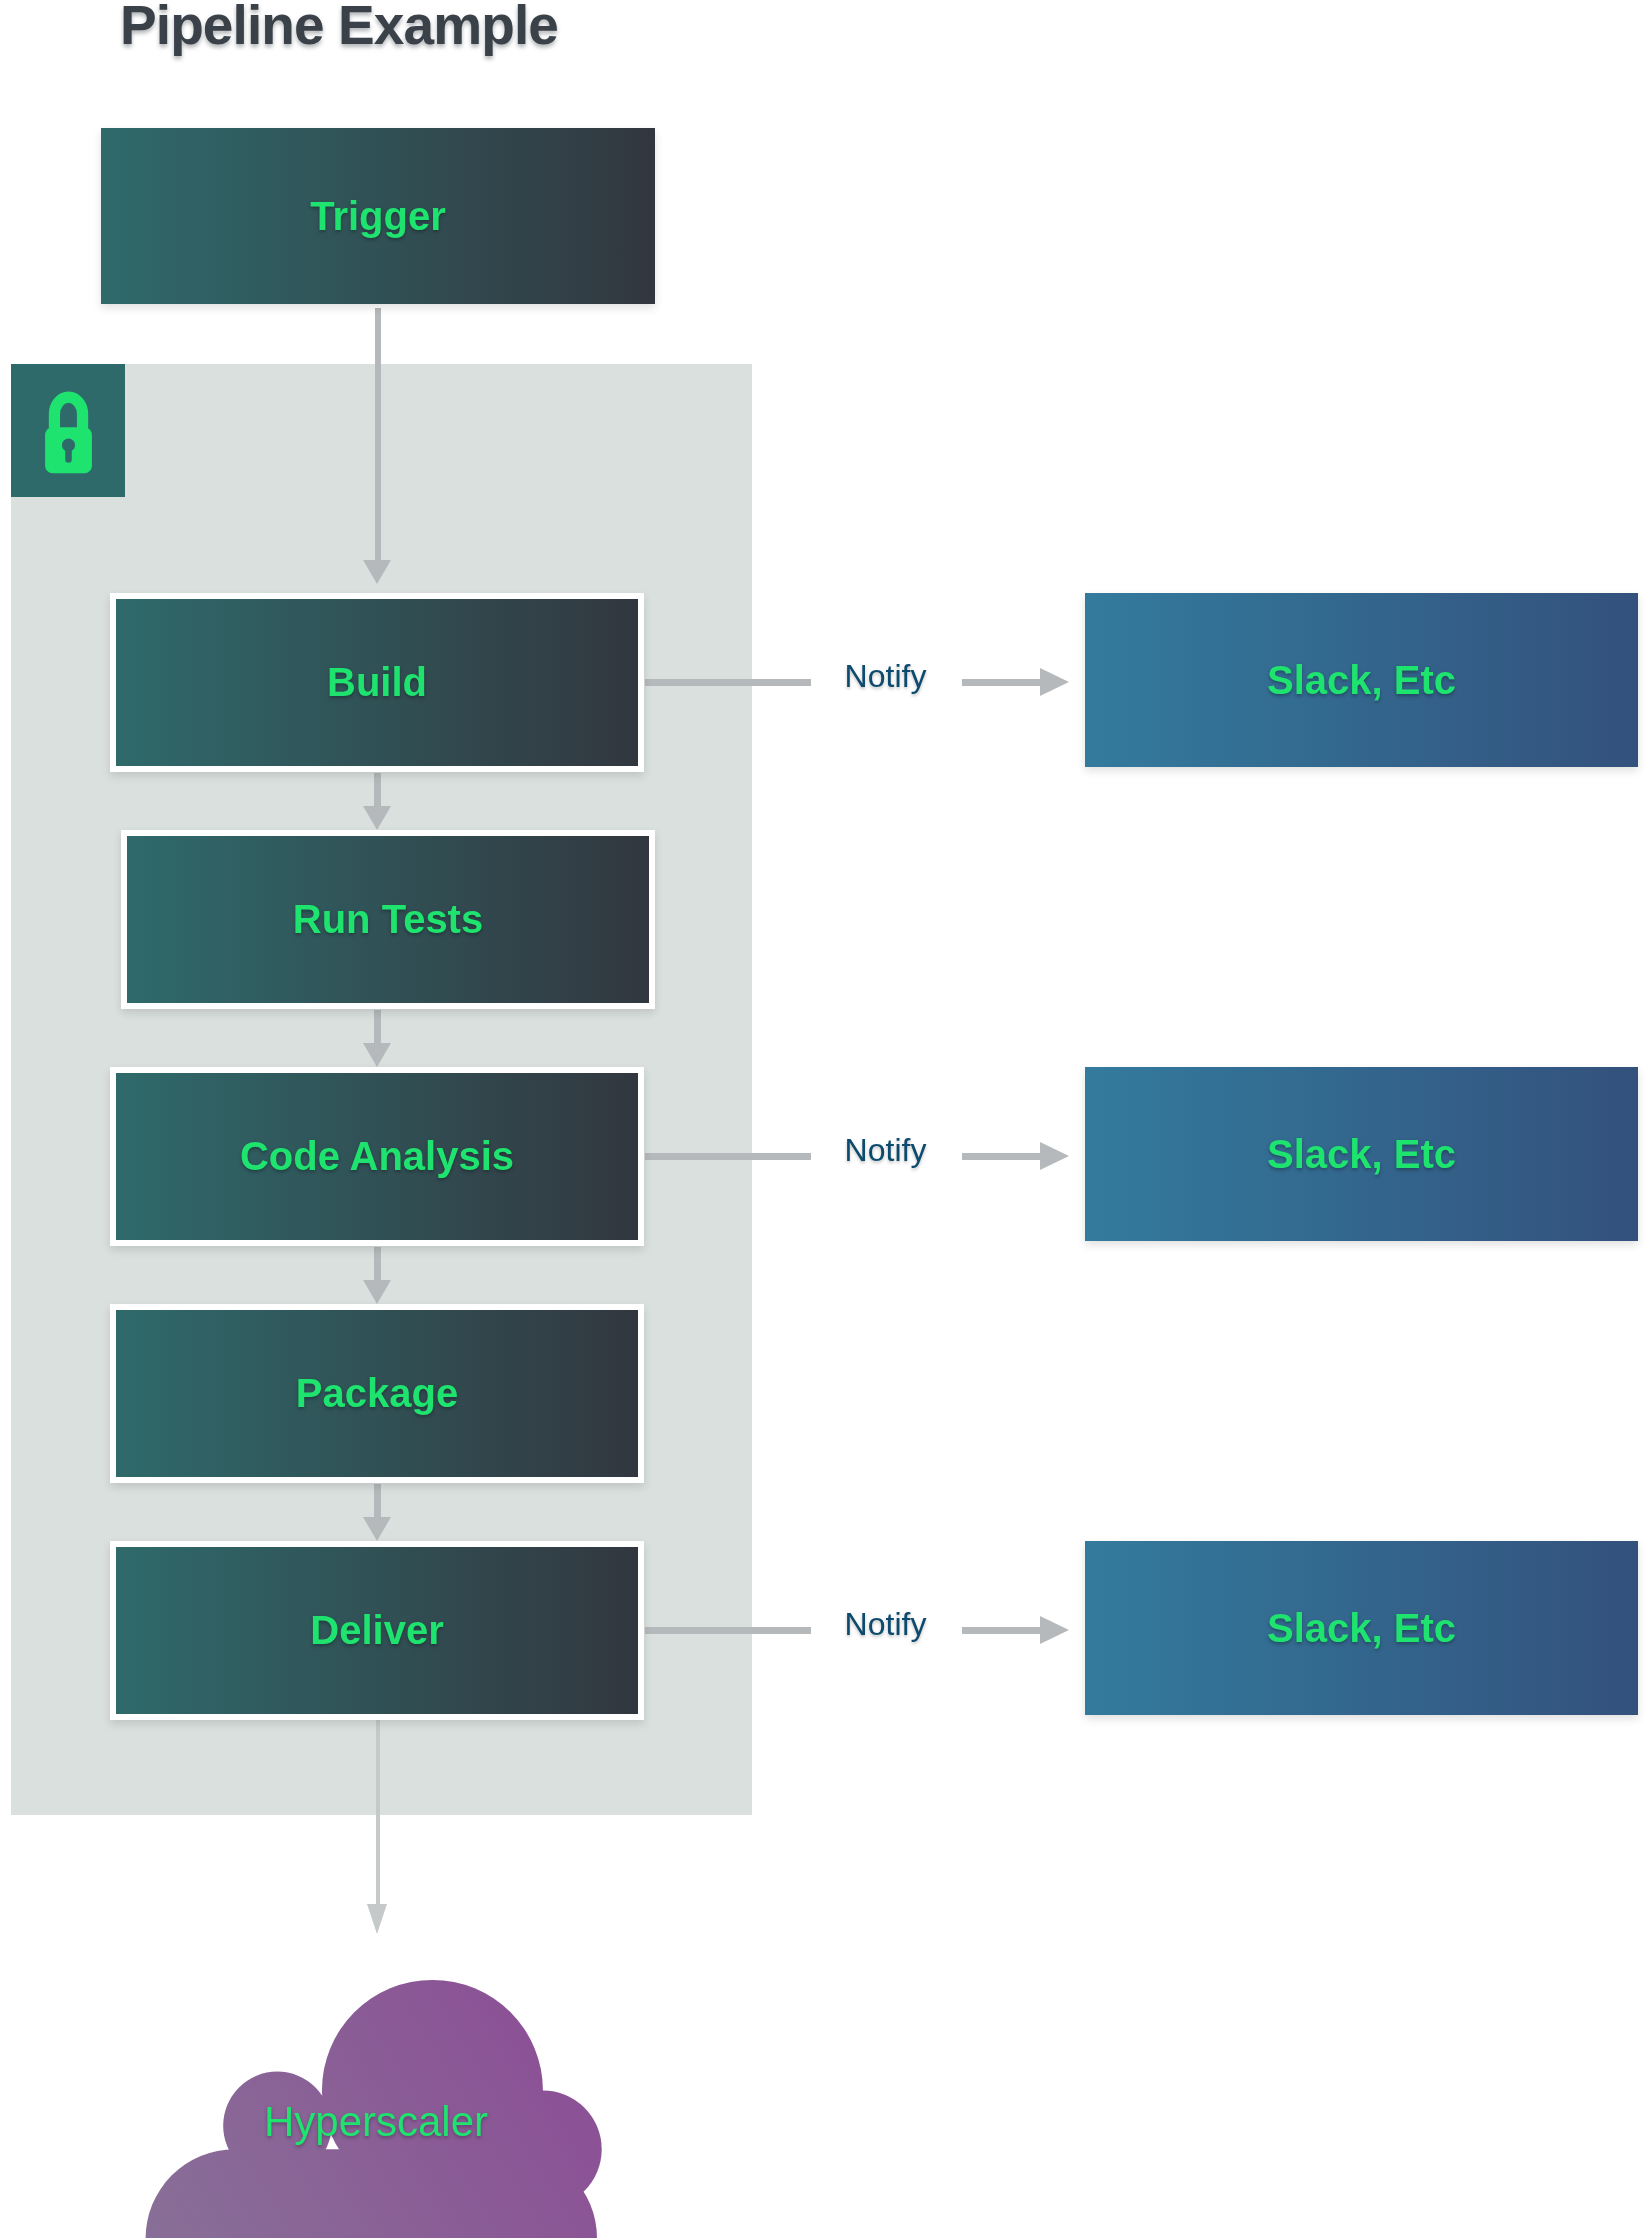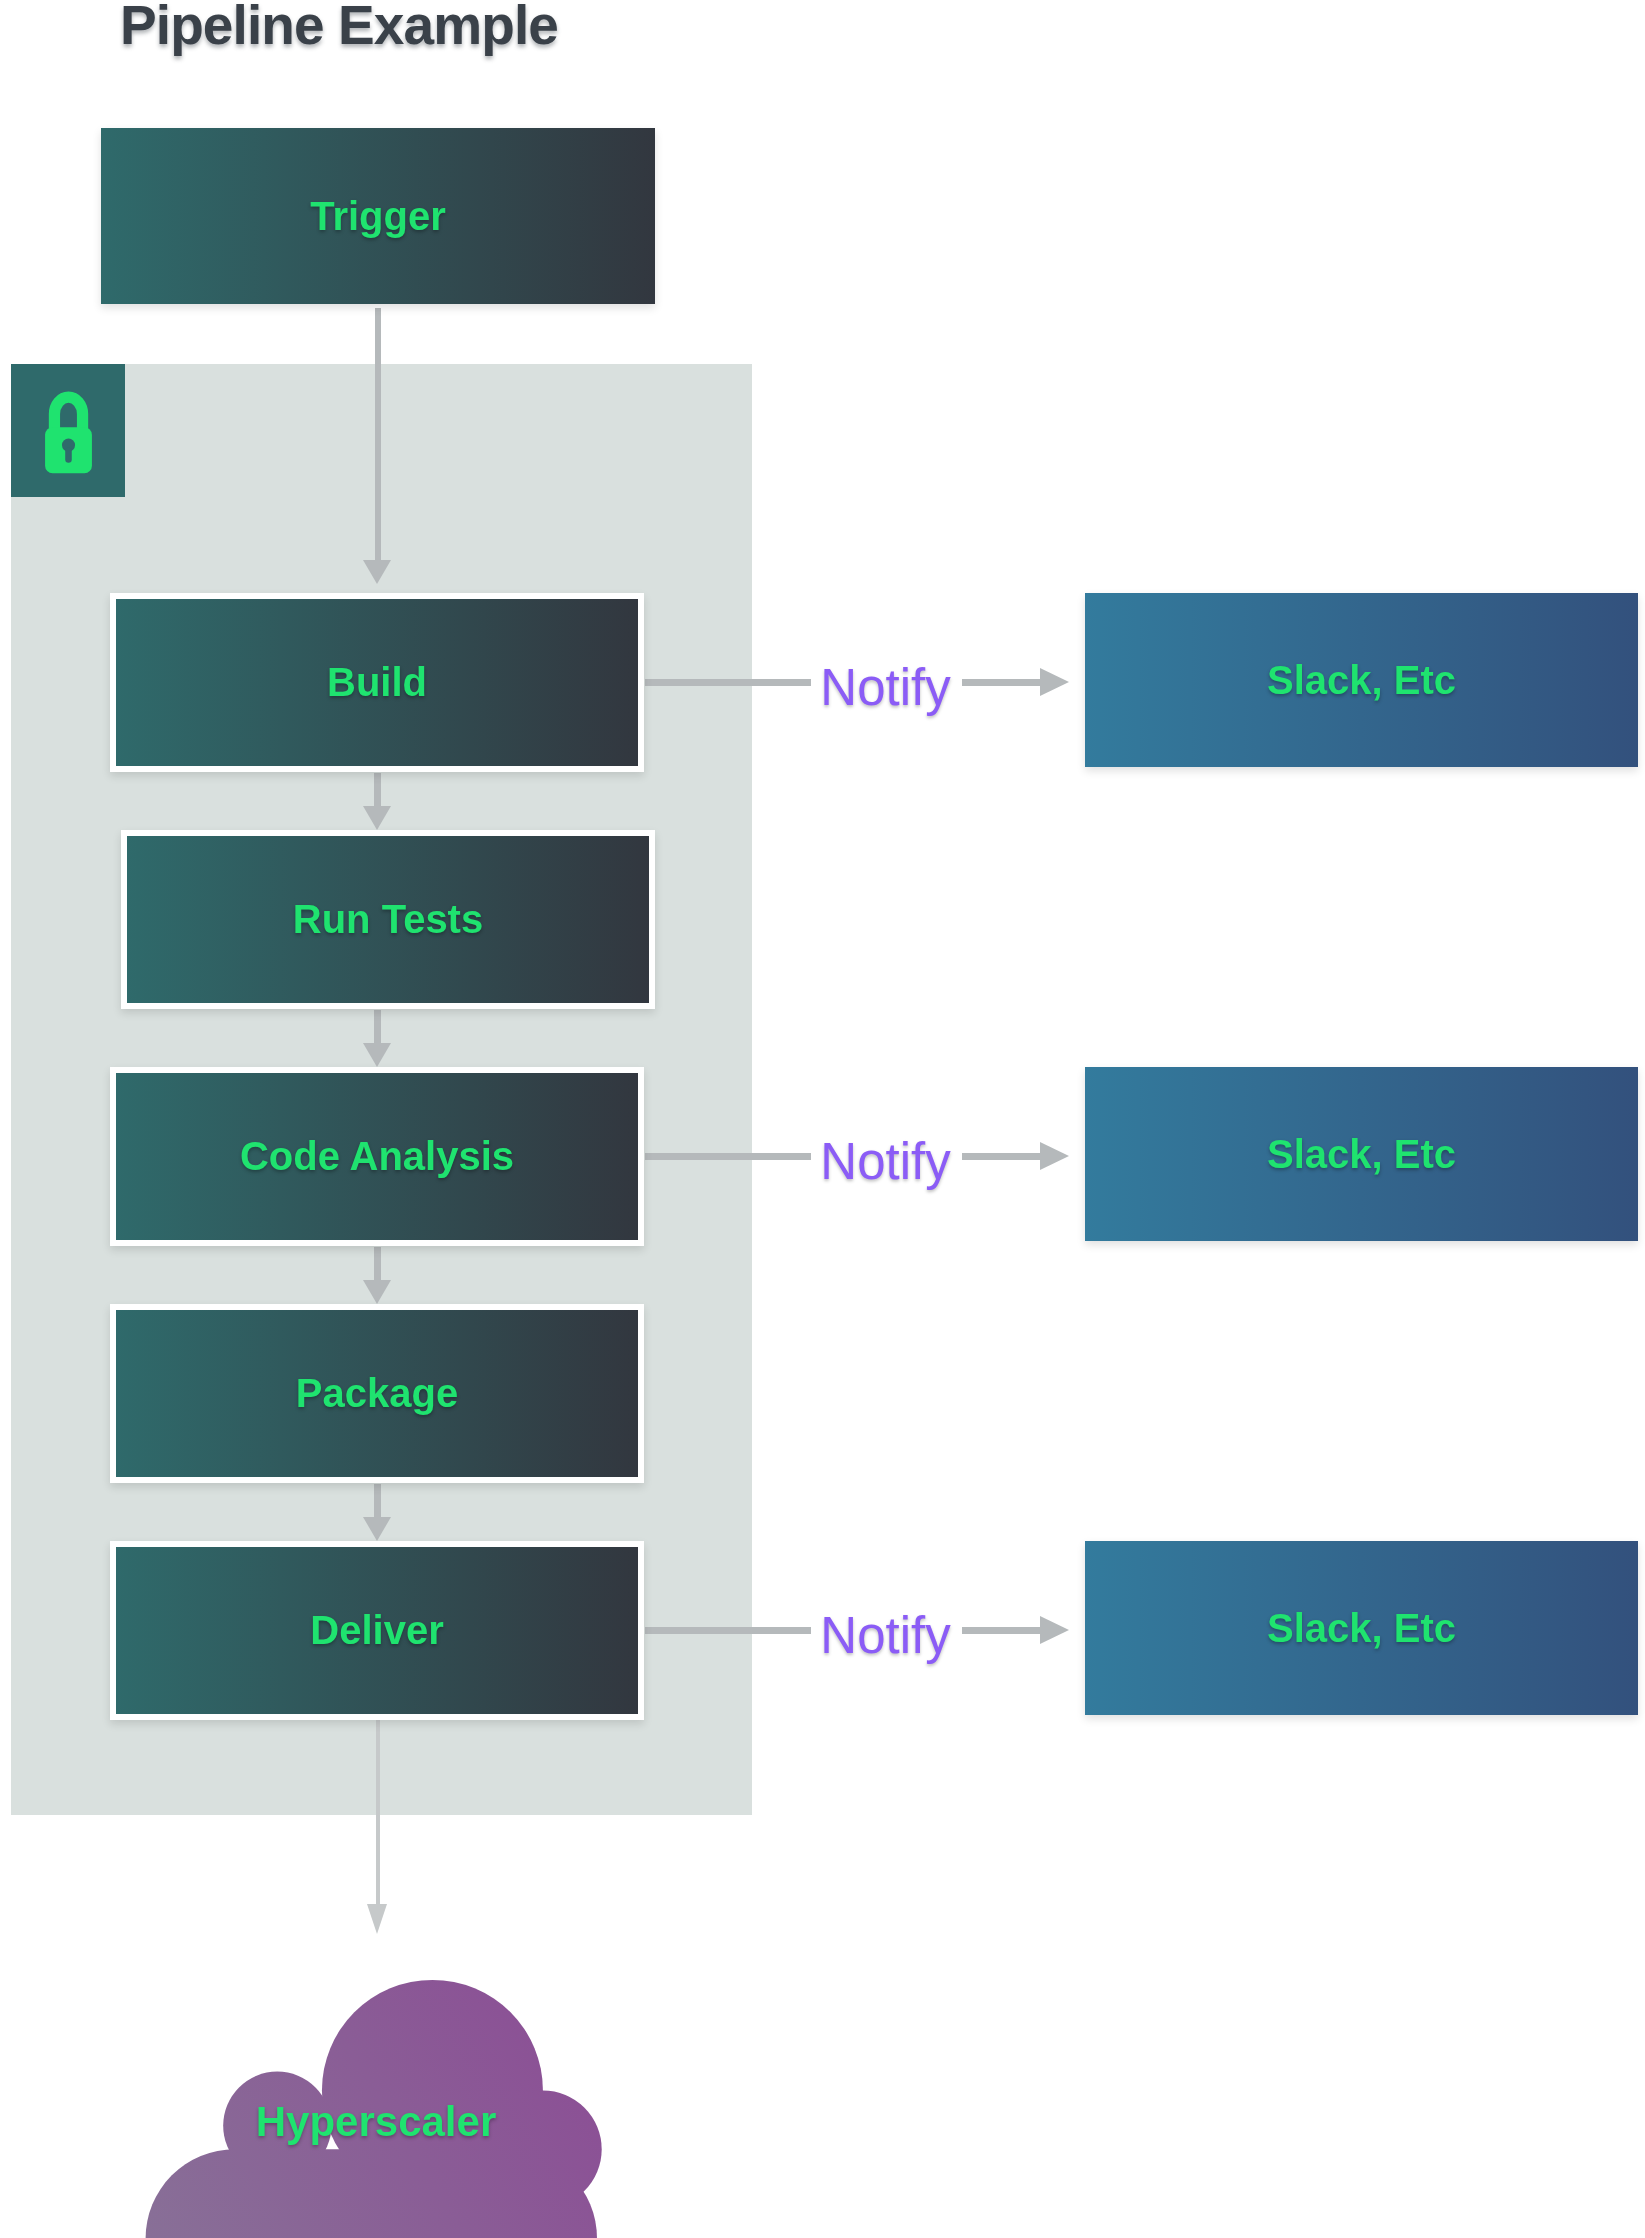--- a/index.html
+++ b/index.html
@@ -56,28 +56,28 @@
     border-left:14.6px solid transparent;border-right:14.6px solid transparent;
     border-top:24.5px solid #b5b9bb;}
   .hline{position:absolute;background:#b5b9bb;height:6.6px;z-index:2;}
   .rhead{position:absolute;width:0;height:0;z-index:2;
     border-top:14.6px solid transparent;border-bottom:14.6px solid transparent;
     border-left:29px solid #b5b9bb;}
   .light{background:#c6c9ca;}
   .vhead.light{background:none;border-top-color:#c6c9ca;}
   .notify-label{
     position:absolute;width:151px;text-align:center;z-index:2;
-    font-size:51px;color:#8b5cf6;
+    font-size:32px;color:#0c4a6e;
     text-shadow:0 1.9px 3.3px rgba(0,0,0,0.25);
   }
   
   .cloud{position:absolute;left:136px;top:1947px;width:480px;height:292px;z-index:1;}
   .cloud-label{
     position:absolute;left:136px;top:2098px;width:480px;text-align:center;z-index:2;
-    font-size:42px;font-weight:bold;color:#1fe36f;
+    font-size:42px;font-weight:normal;color:#1fe36f;
     text-shadow:0 2.4px 3.8px rgba(0,0,0,0.30);
   }
 </style>
 </head>
 <body>
 
 <div class="page">
 
   <h1 class="page-title">Pipeline Example</h1>
 

